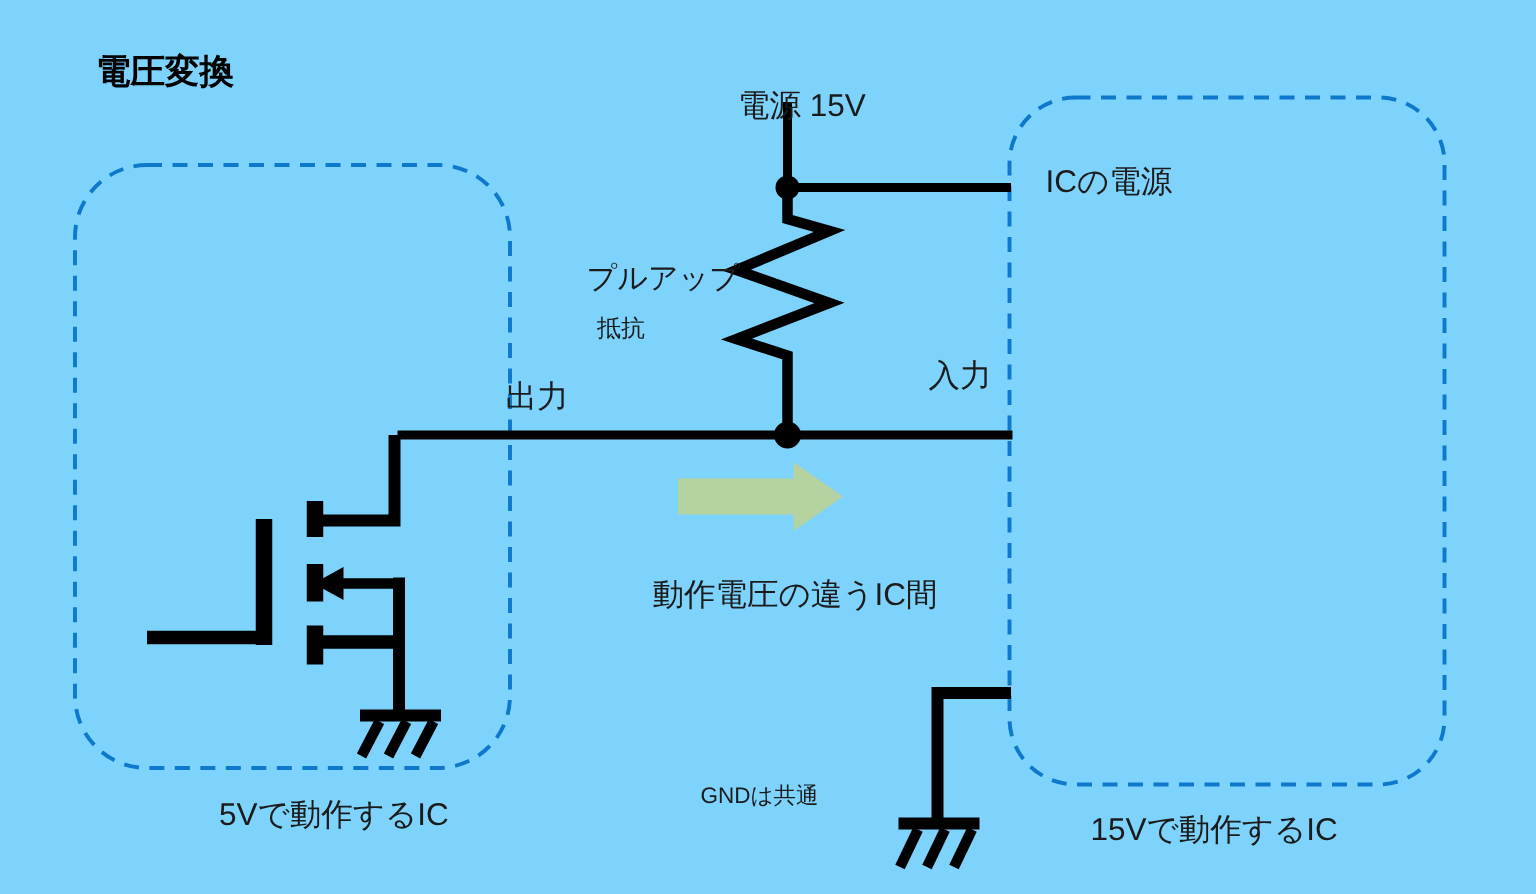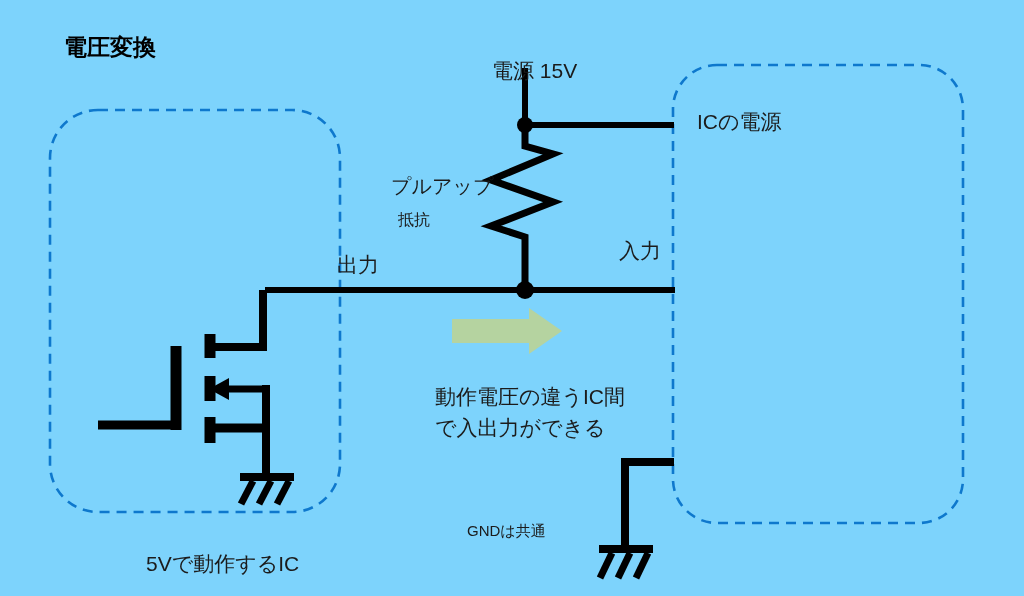--- a/index.html
+++ b/index.html
@@ -15,21 +15,21 @@
   .lbl{position:absolute;white-space:nowrap;line-height:1.05;color:#1b1b1b;}
   .title{left:64px;top:35px;font-size:23px;font-weight:bold;color:#000;}
   .power{left:492px;top:60px;font-size:21px;}
   .icpower{left:697px;top:111px;font-size:21px;}
   .pullup1{left:391px;top:176px;font-size:20px;}
   .pullup2{left:398px;top:212px;font-size:16px;}
   .out{left:337px;top:254px;font-size:21px;}
   .in{left:619px;top:240px;font-size:21px;}
   .anno{left:399px;top:381px;font-size:21px;line-height:31px;margin-left:36px;}
   .gnd{left:467px;top:523px;font-size:15px;}
-  .leftic{left:146px;top:533px;font-size:21px;margin-top:20px;}
+  .leftic{left:146px;top:533px;font-size:21px;}
   .rightic{left:727px;top:543px;font-size:21px;}
 </style>
 </head>
 <body>
 
 <div class="canvas">
 
   <svg width="1024" height="596" viewBox="0 0 1024 596">
 
     <rect x="50" y="110" width="290" height="402" rx="48" fill="none" stroke="#0e78cd" stroke-width="2.6" stroke-dasharray="10 7"></rect>
@@ -72,17 +72,17 @@
 
   <div class="lbl title">電圧変換</div>
   <div class="lbl power">電源 15V</div>
   <div class="lbl icpower">ICの電源</div>
   <div class="lbl pullup1">プルアップ</div>
   <div class="lbl pullup2">抵抗</div>
   <div class="lbl out">出力</div>
   <div class="lbl in">入力</div>
   <div class="lbl anno">
     <div>動作電圧の違うIC間</div>
-    <div>で入出力ができる</div>
   </div>
   <div class="lbl gnd">GNDは共通</div>
   <div class="lbl leftic">5Vで動作するIC</div>
+  <div class="lbl rightic">15Vで動作するIC</div>
 </div>
 
 </body></html>

